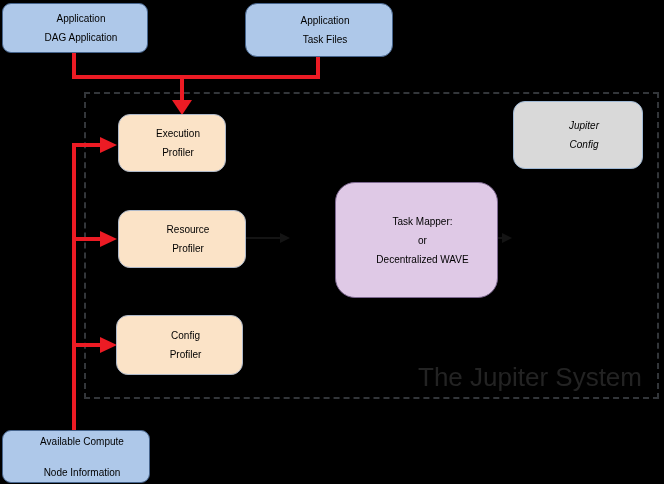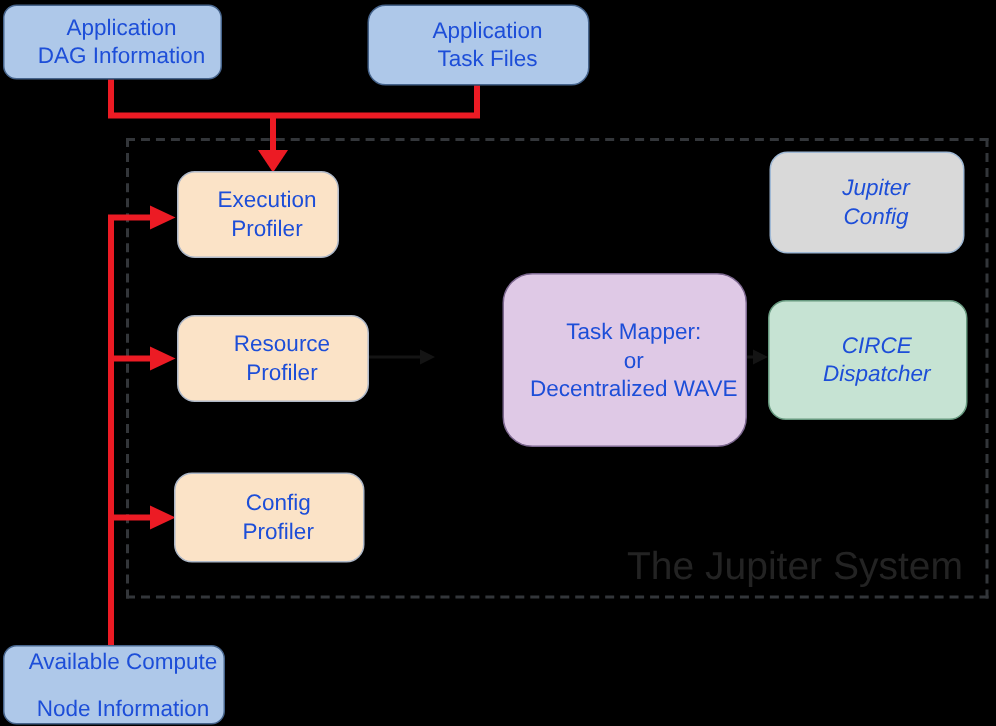--- a/index.html
+++ b/index.html
@@ -21,22 +21,22 @@
   .red-stroke{stroke:var(--arrow-red,#EC1B24);stroke-width:4;fill:none;}
   .red-fill{fill:var(--arrow-red,#EC1B24);stroke:none;}
   .faint-stroke{stroke:var(--faint,#141414);stroke-width:2;fill:none;}
   .faint-fill{fill:var(--faint,#141414);stroke:none;}
   .node{
     position:absolute;
     display:flex;flex-direction:column;
     align-items:center;justify-content:center;
     border:1.6px solid #888;
     border-radius:9px;
-    color:#1d4ed8;
-    font-size:15px;
+    color:#000000;
+    font-size:10px;
     line-height:19px;
     text-align:center;
     box-sizing:border-box;
     padding-left:12px;
   }
   .node.big-radius{border-radius:20px;}
   .node.mid-radius{border-radius:12px;font-style:italic;}
   .boundary{
     position:absolute;
     left:84px;top:92px;width:575px;height:307px;
@@ -83,21 +83,21 @@
       <polygon class="red-fill" points="100,137 100,153 117,145"></polygon>
       <line class="red-stroke" x1="74" y1="239" x2="101" y2="239"></line>
       <polygon class="red-fill" points="100,231 100,247 117,239"></polygon>
       <line class="red-stroke" x1="74" y1="345" x2="101" y2="345"></line>
       <polygon class="red-fill" points="100,337 100,353 117,345"></polygon>
     </g>
   </svg>
 
   <div class="node" style="left: 2px; top: 3px; width: 146px; height: 50px; background: rgb(174, 200, 233); border-color: rgb(70, 100, 140);">
     <span>Application</span>
-    <span>DAG Information</span>
+    <span>DAG Application</span>
   </div>
 
   <div class="node" style="left: 245px; top: 3px; width: 148px; height: 54px; border-radius: 12px; background: rgb(174, 200, 233); border-color: rgb(70, 100, 140);">
     <span>Application</span>
     <span>Task Files</span>
   </div>
 
   <div class="node" style="left: 118px; top: 114px; width: 108px; height: 58px; border-radius: 12px; background: rgb(251, 227, 199); border-color: rgb(174, 184, 200);">
     <span>Execution</span>
     <span>Profiler</span>
@@ -117,23 +117,19 @@
     <span>Task Mapper:</span>
     <span>or</span>
     <span>Decentralized WAVE</span>
   </div>
 
   <div class="node mid-radius" style="left: 513px; top: 101px; width: 130px; height: 68px; background: rgb(217, 217, 217); border-color: rgb(159, 184, 212);">
     <span>Jupiter</span>
     <span>Config</span>
   </div>
 
-  <div class="node mid-radius" style="left: 512px; top: 200px; width: 133px; height: 80px; background: rgb(198, 227, 211); border-color: rgb(103, 153, 127);">
-    <span>CIRCE</span>
-    <span>Dispatcher</span>
-  </div>
 
   <div class="node" style="left: 2px; top: 430px; width: 148px; height: 53px; background: rgb(174, 200, 233); border-color: rgb(70, 100, 140); gap: 12px;">
     <span>Available Compute</span>
     <span>Node Information</span>
   </div>
 
 </div>
 
 </body></html>

